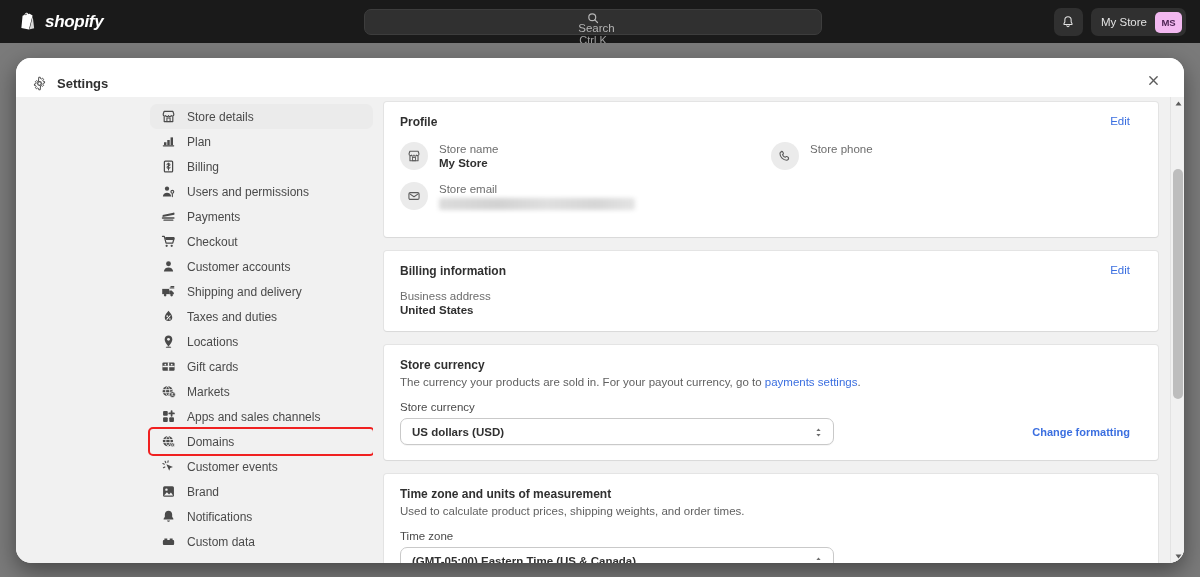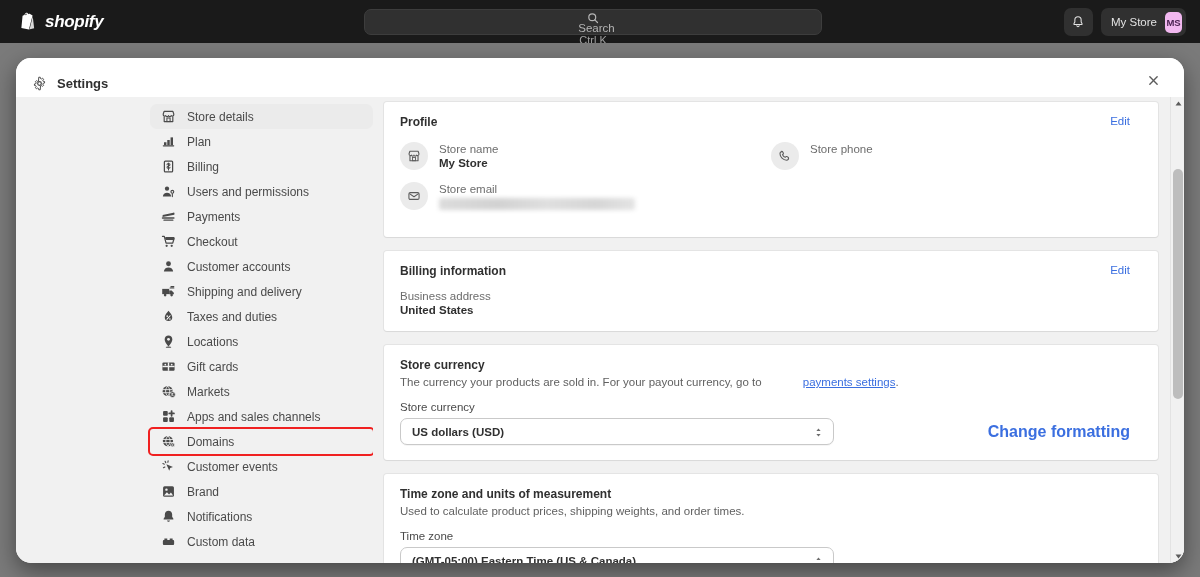--- a/index.html
+++ b/index.html
@@ -52,21 +52,21 @@
     align-items: center; justify-content: center;
   }
   .bell-icon { width: 14px; height: 14px; }
   .store-chip {
     height: 28px; border-radius: 7px; background: #303030;
     display: flex; align-items: center; gap: 8px;
     padding: 0 4px 0 10px;
   }
   .store-chip-name { color: #e3e3e3; font-size: 11.5px; }
   .avatar {
-    width: 17px; height: 21px; border-radius: 5px;
+    width: 27px; height: 21px; border-radius: 5px;
     background: #f2b8f0; color: #4b2352;
     font-size: 9.5px; font-weight: bold;
     display: flex; align-items: center; justify-content: center;
   }
 
   
   .backdrop {
     position: absolute; top: 43px; left: 0;
     width: 1200px; height: 534px;
     background: #7a7a7a;
@@ -161,21 +161,21 @@
   .card-title {
     font-size: 12px; font-weight: bold; color: #303030;
   }
   .edit-link {
     font-size: 11.5px; color: #3b6fe0;
   }
   .card-sub {
     font-size: 11.5px; color: #616161; margin-top: 4px;
   }
   .link-inline {
-    color: #3b6fe0; text-decoration: underline; margin-left: 38px;
+    color: #3b6fe0; 
   }
 
   .profile-grid {
     display: flex; margin-top: 13px; gap: 12px;
   }
   .profile-col { width: 50%; }
   .profile-row {
     display: flex; align-items: flex-start; margin-bottom: 12px;
   }
   .badge-circle {
@@ -205,21 +205,21 @@
   .select-box {
     width: 434px; height: 27px;
     border: 1px solid #c9c9c9; border-radius: 7px;
     background: #fff;
     display: flex; align-items: center; justify-content: space-between;
     padding: 0 9px 0 11px;
     box-shadow: 0 1px 0 rgba(0,0,0,.04);
   }
   .select-value { font-size: 11.5px; color: #303030; }
   .chev-icon { width: 11px; height: 13px; }
-  .side-link { font-size: 16px; color: #3b6fe0; }
+  .side-link { font-size: 11px; color: #3b6fe0; }
   .small-label { font-size: 11.5px; color: #4a4a4a; margin-top: 13px; }
 
   
   .scrollbar {
     position: absolute; right: 0; top: 0;
     width: 14px; height: 466px;
     background: #f1f1f1;
     border-left: 1px solid #e3e3e3;
   }
   .sb-arrow {

